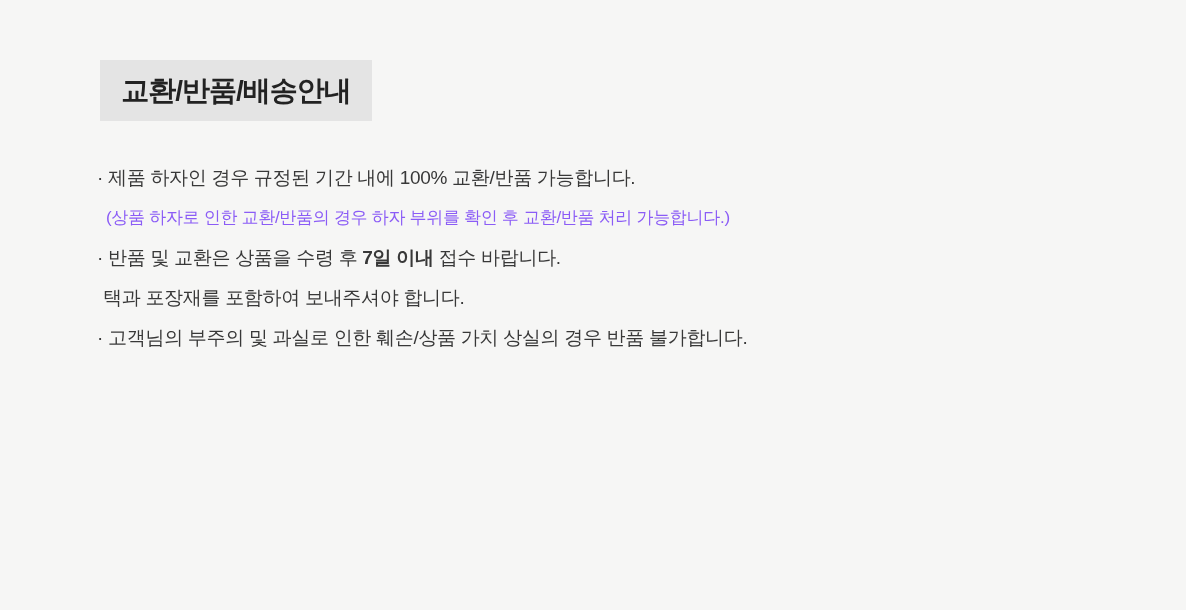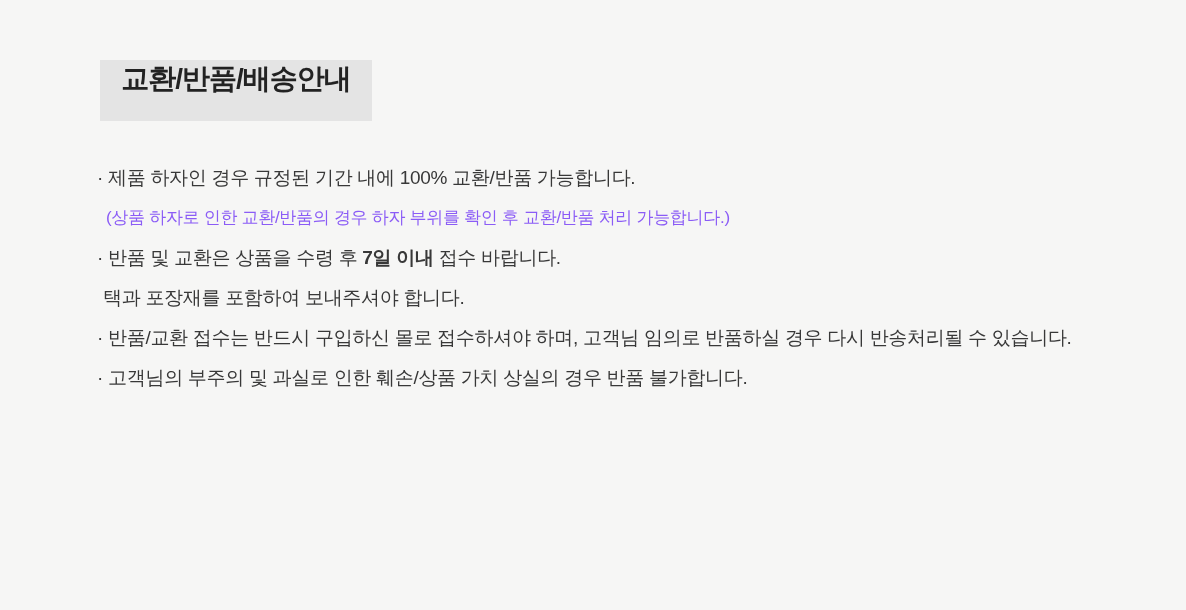--- a/index.html
+++ b/index.html
@@ -15,20 +15,21 @@
     overflow: hidden;
   }
   .header-box {
     position: absolute;
     left: 100px;
     top: 60px;
     width: 272px;
     height: 61px;
     background: #e4e4e4;
     display: flex;
+    align-items: center;
     justify-content: center;
   }
   .header-title {
     font-size: 28px;
     font-weight: 700;
     color: #222222;
     letter-spacing: -1px;
     white-space: nowrap;
   }
   .notice {
@@ -81,23 +82,20 @@
   <div class="line bullet-line">
     <span class="bullet">·</span><span>반품 및 교환은 상품을 수령 후 </span><span class="bold-seg">7일 이내</span><span> 접수 바랍니다.</span>
   </div>
 
 
   <div class="line cont-line">
     <span>택과 포장재를 포함하여 보내주셔야 합니다.</span>
   </div>
 
 
-  <div class="line bullet-line">
-    <span class="bullet">·</span><span>반품/교환 접수는 반드시 구입하신 몰로 접수하셔야 하며, 고객님 임의로 반품하실 경우 다시 반송처리될 수 있습니다.</span>
-  </div>
 
 
 
   <div class="line bullet-line">
     <span class="bullet">·</span><span>고객님의 부주의 및 과실로 인한 훼손/상품 가치 상실의 경우 반품 불가합니다.</span>
   </div>
 
 </div>
 
 </body></html>

